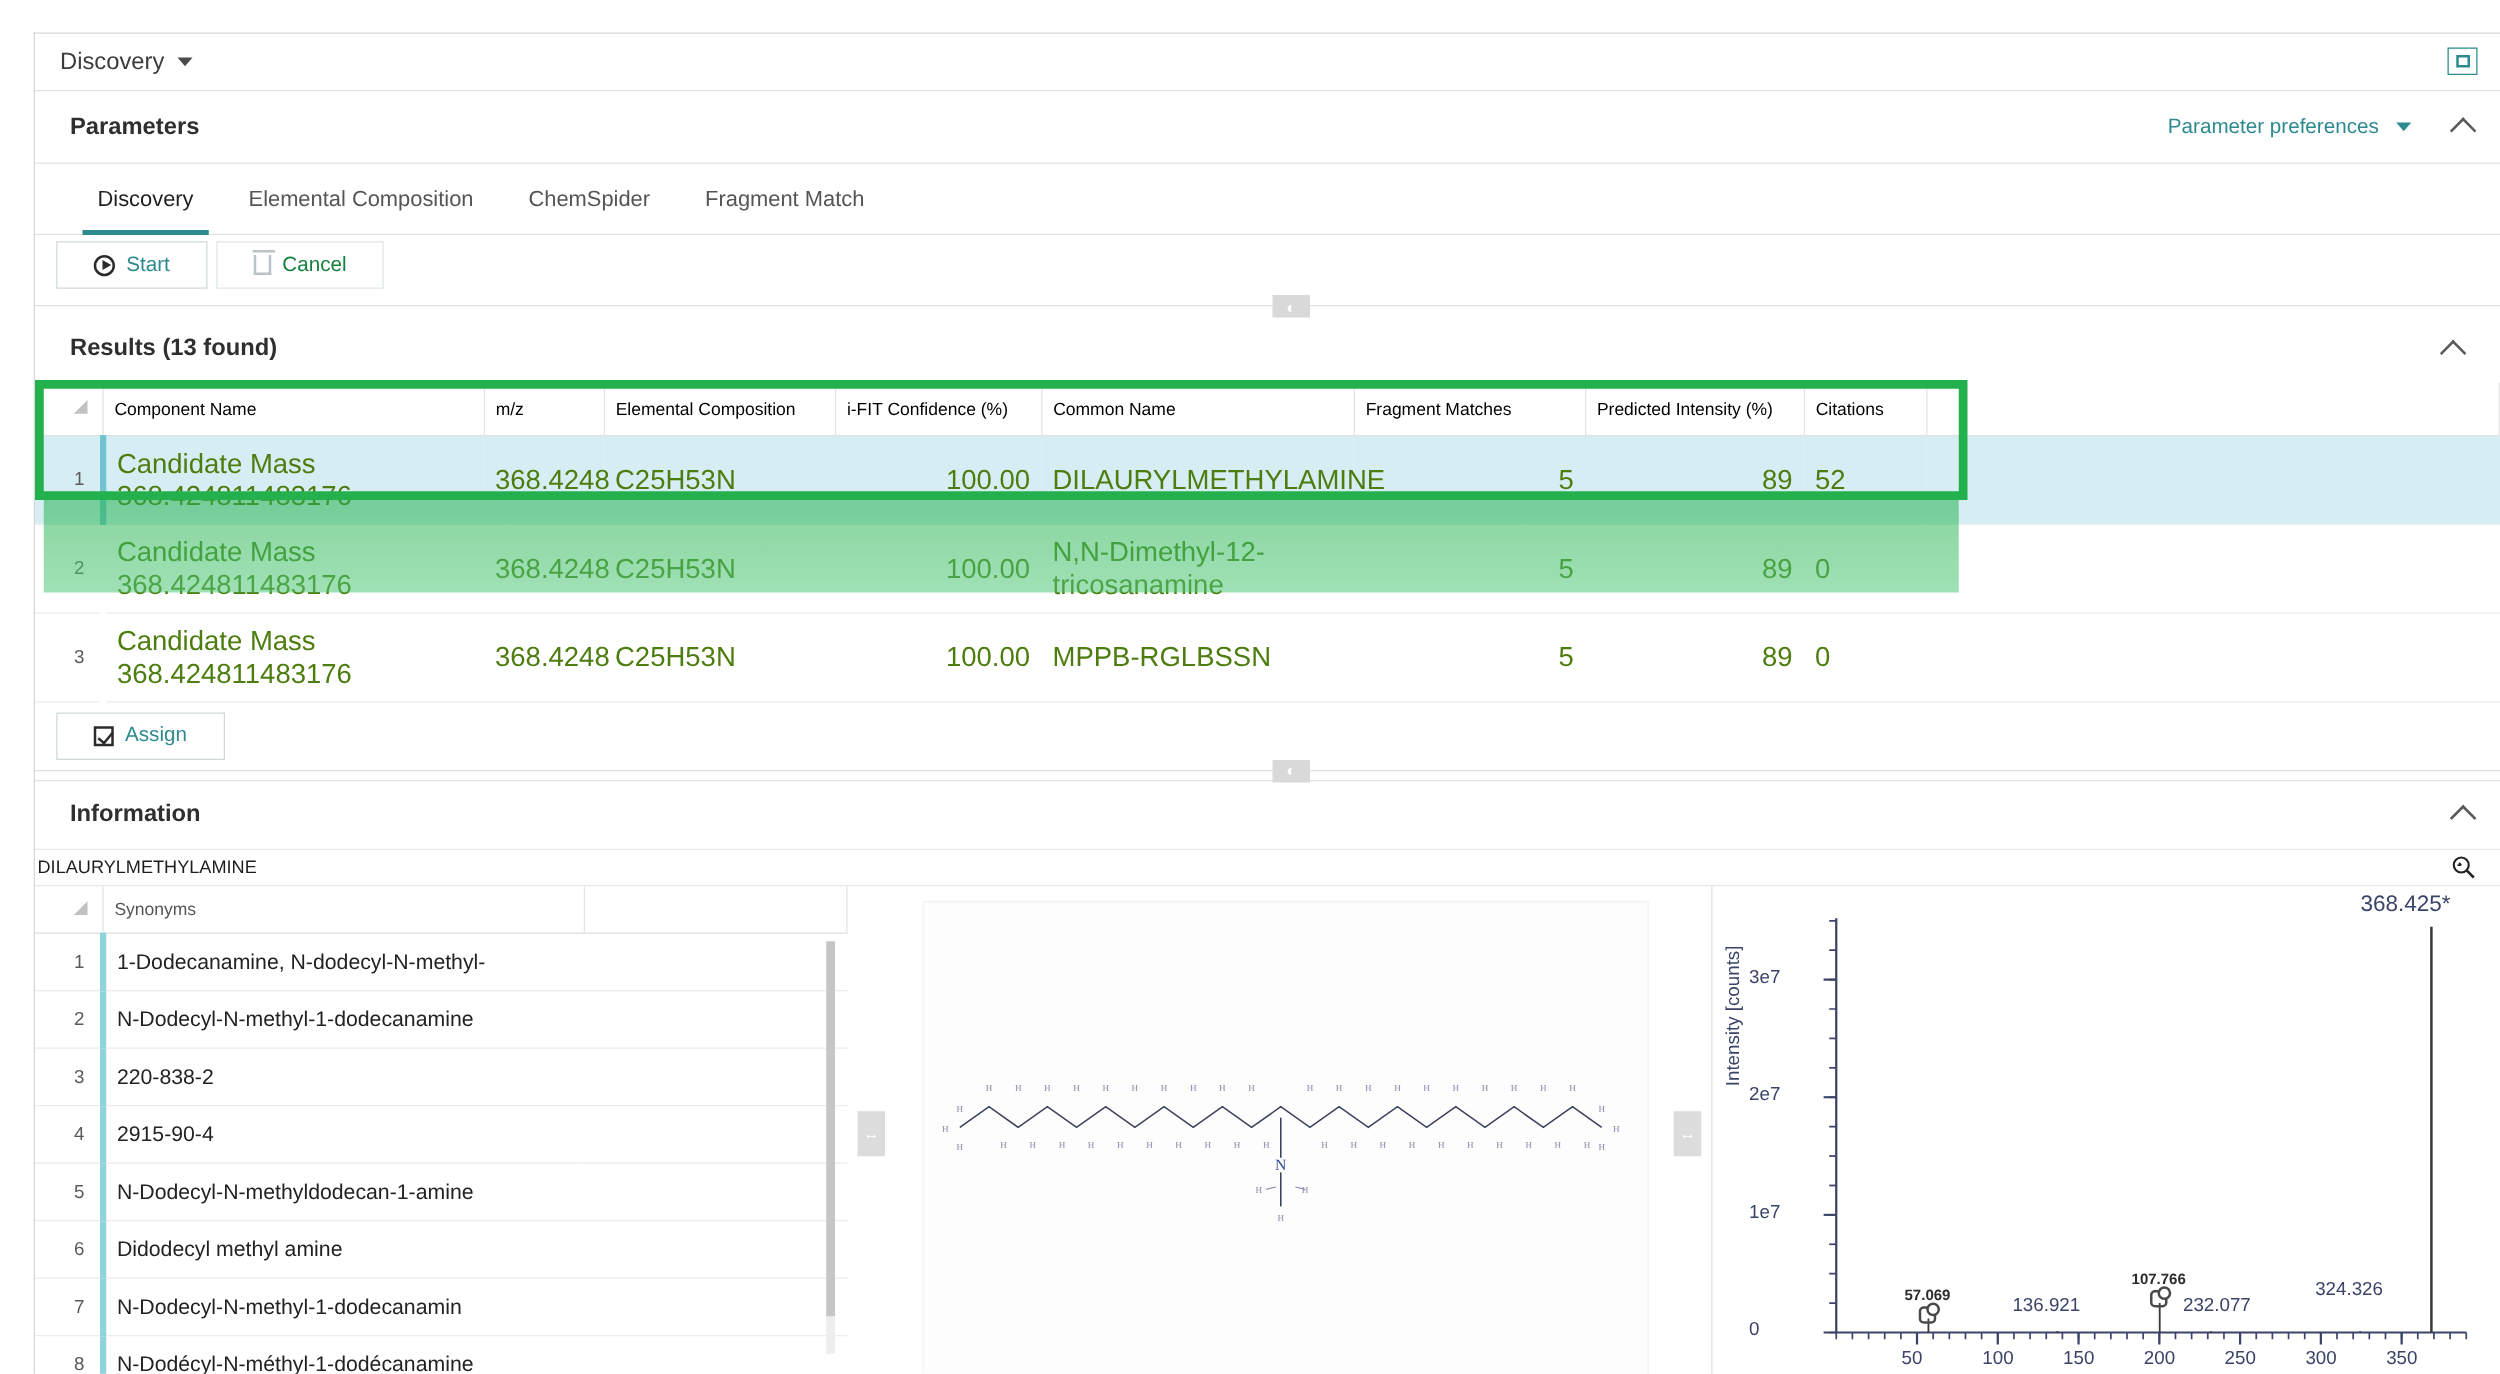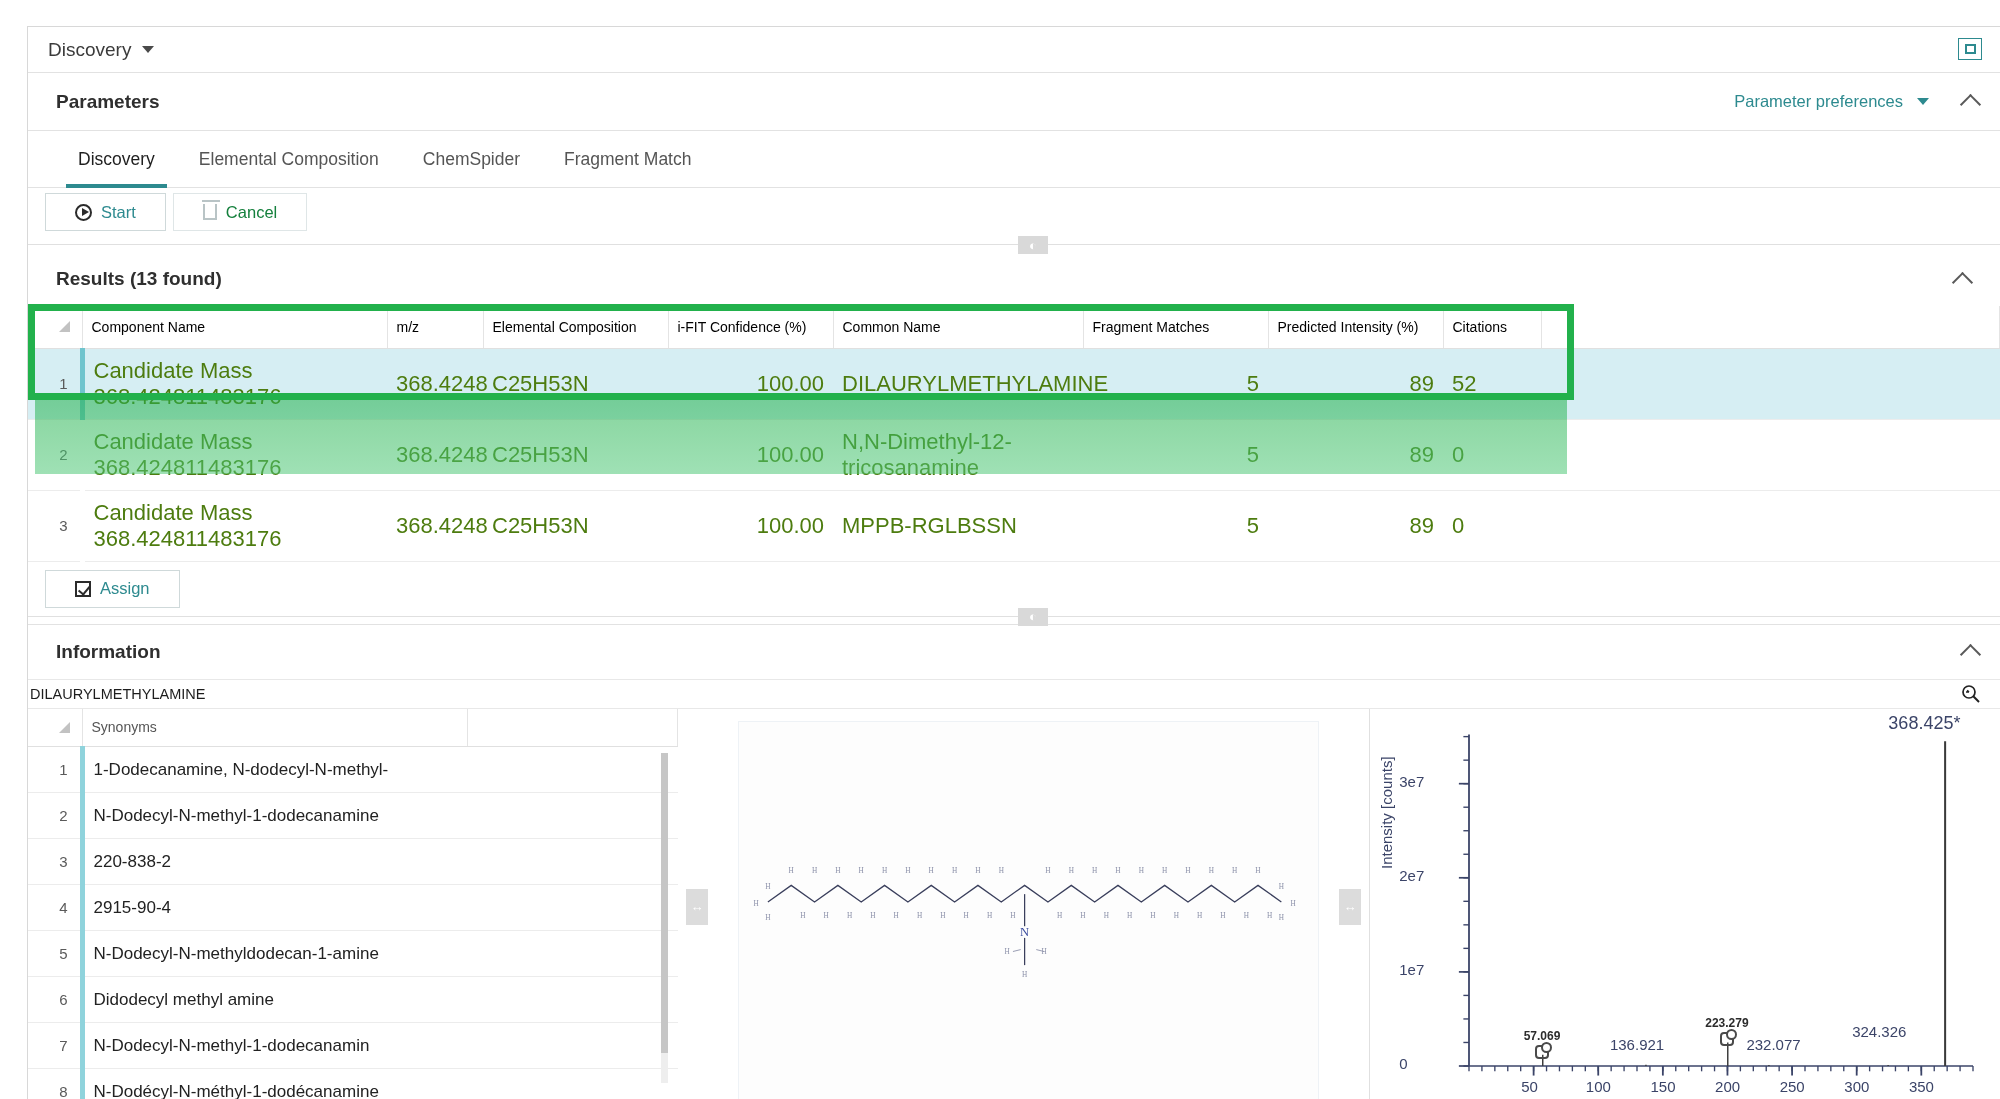--- a/index.html
+++ b/index.html
@@ -619,21 +619,21 @@
             <div class="peaklabel " style="left: 29.25px; top: 64.0536px;">3e7</div>
             <div class="peaklabel " style="left: 151.24px; top: 369.75px;">50</div>
             <div class="peaklabel " style="left: 215.856px; top: 369.75px;">100</div>
             <div class="peaklabel " style="left: 280.471px; top: 369.75px;">150</div>
             <div class="peaklabel " style="left: 345.087px; top: 369.75px;">200</div>
             <div class="peaklabel " style="left: 409.702px; top: 369.75px;">250</div>
             <div class="peaklabel " style="left: 474.317px; top: 369.75px;">300</div>
             <div class="peaklabel " style="left: 538.933px; top: 369.75px;">350</div>
             <div class="peaklabel small" style="left: 153.626px; top: 320.207px;">57.069</div>
             <div class="peaklabel " style="left: 239.944px; top: 327.25px;">136.921</div>
-            <div class="peaklabel small" style="left: 335.267px; top: 307.973px;">223.279</div>
+            <div class="peaklabel small" style="left: 335.267px; top: 307.973px;">107.766</div>
             <div class="peaklabel " style="left: 376.415px; top: 327.25px;">232.077</div>
             <div class="peaklabel " style="left: 482.129px; top: 314px;">324.326</div>
             <div class="peaklabel big" style="left: 505.368px; top: 4.25px;">368.425*</div>
             <div class="structicon" style="left: 164.876px; top: 336.145px;"></div>
             <div class="structicon" style="left: 349.892px; top: 323.911px;"></div>
           </div>
       </div>
     </div>
   </div>
 </div>

